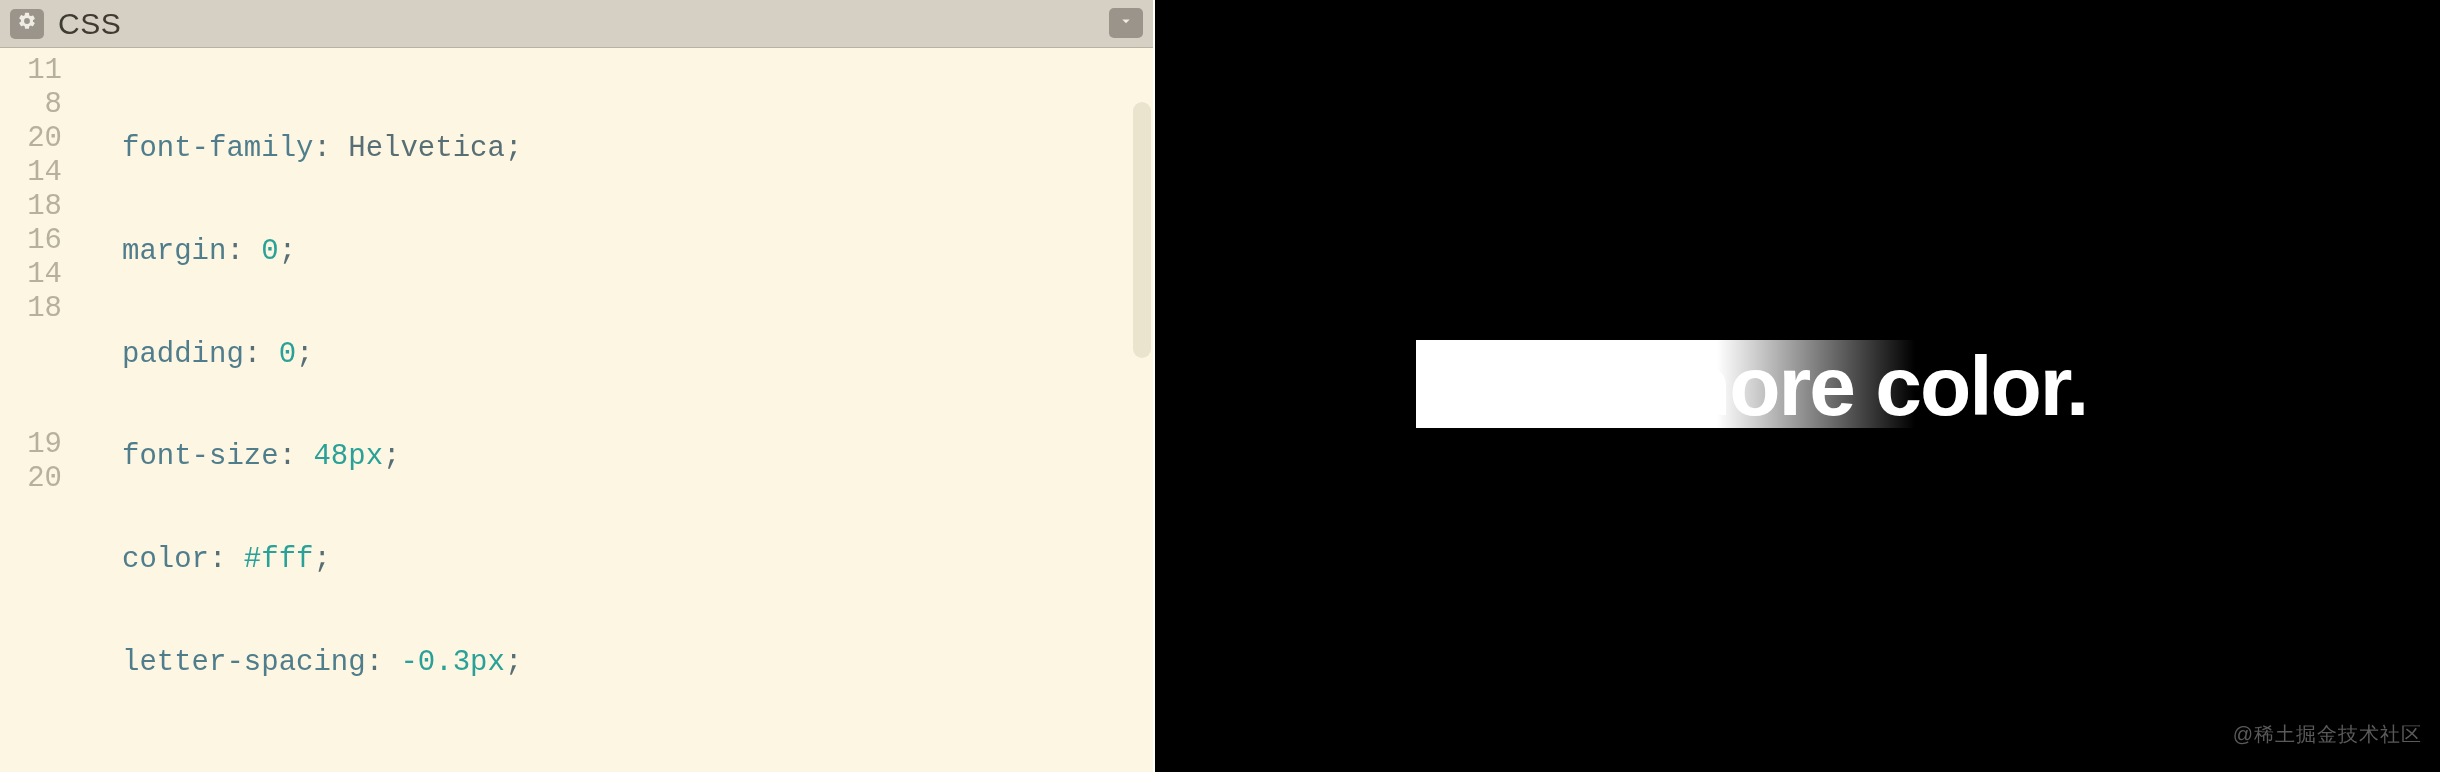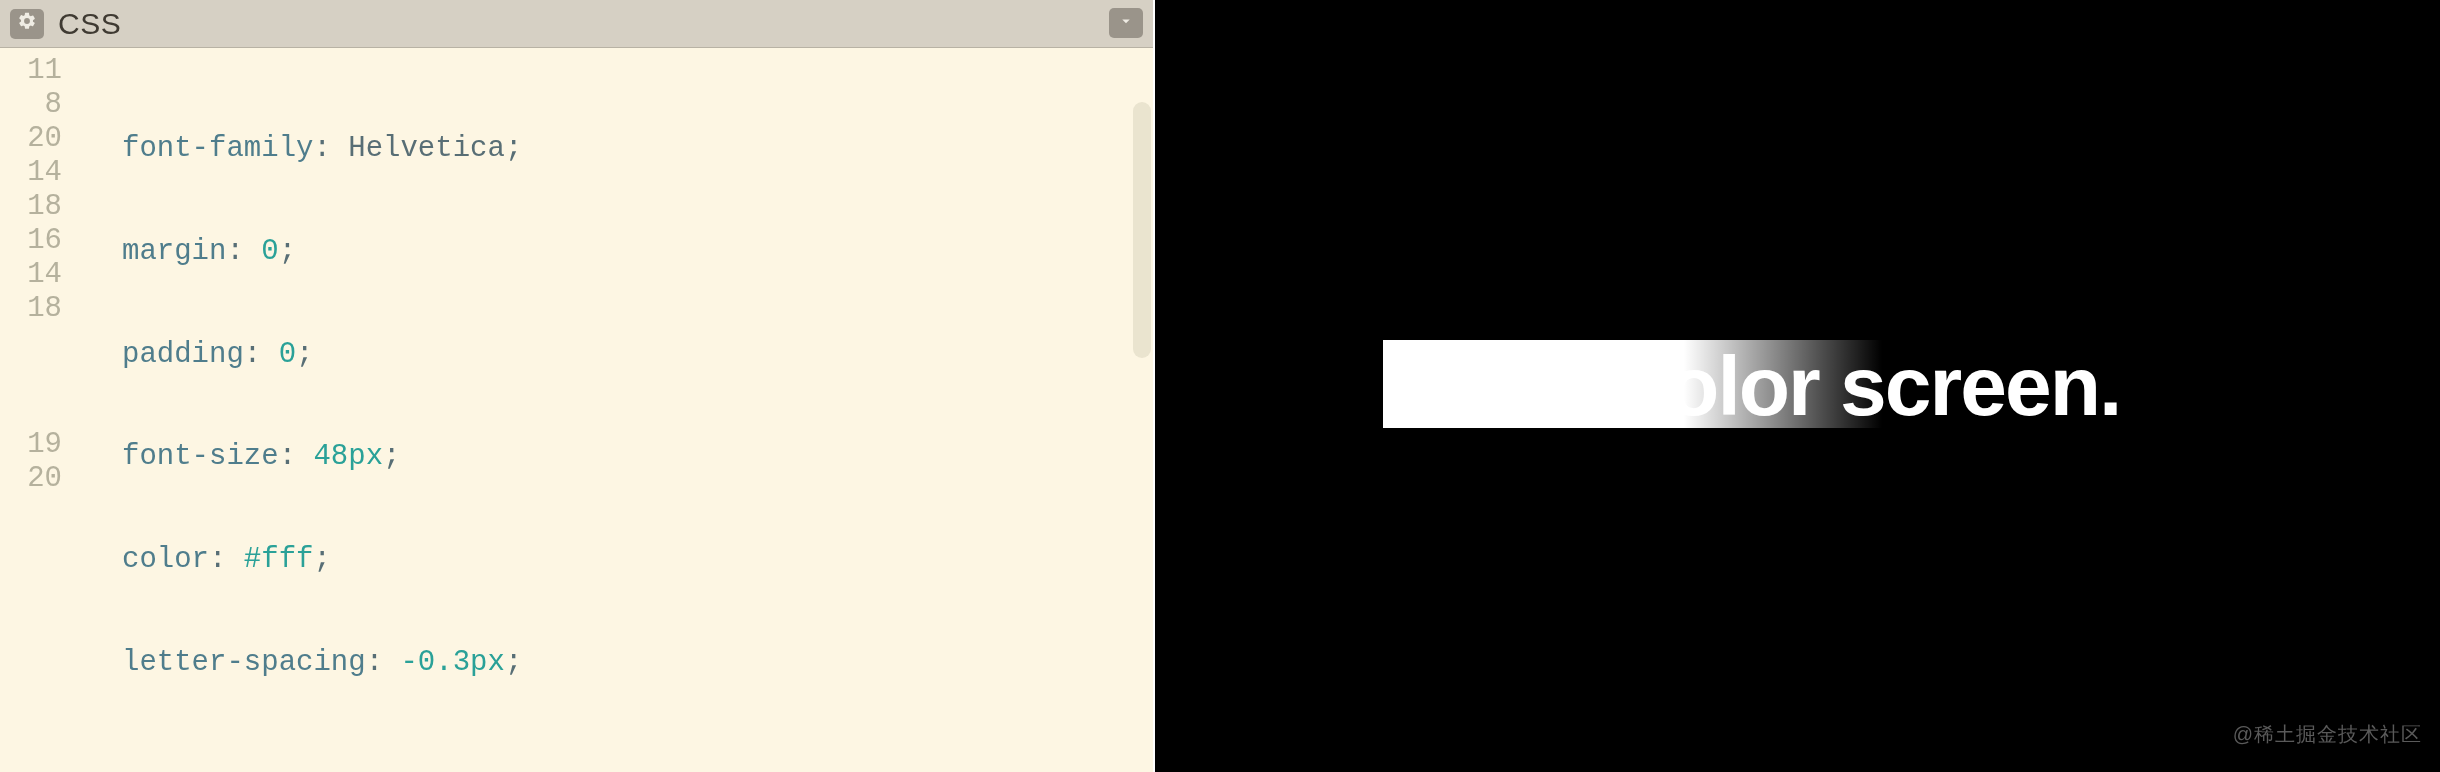--- a/index.html
+++ b/index.html
@@ -190,18 +190,18 @@
         
       </div>
 
       <div class="scrollbar-track"></div>
     </div>
   </div>
 
   <div class="preview-pane">
     <div class="hero">
       <div class="hero-bg"></div>
-      <span class="hero-text">zel, color screen.</span>
+      <span class="hero-text">zel, more color.</span>
     </div>
     <div class="watermark">@稀土掘金技术社区</div>
   </div>
 
 </div>
 
 </body></html>

